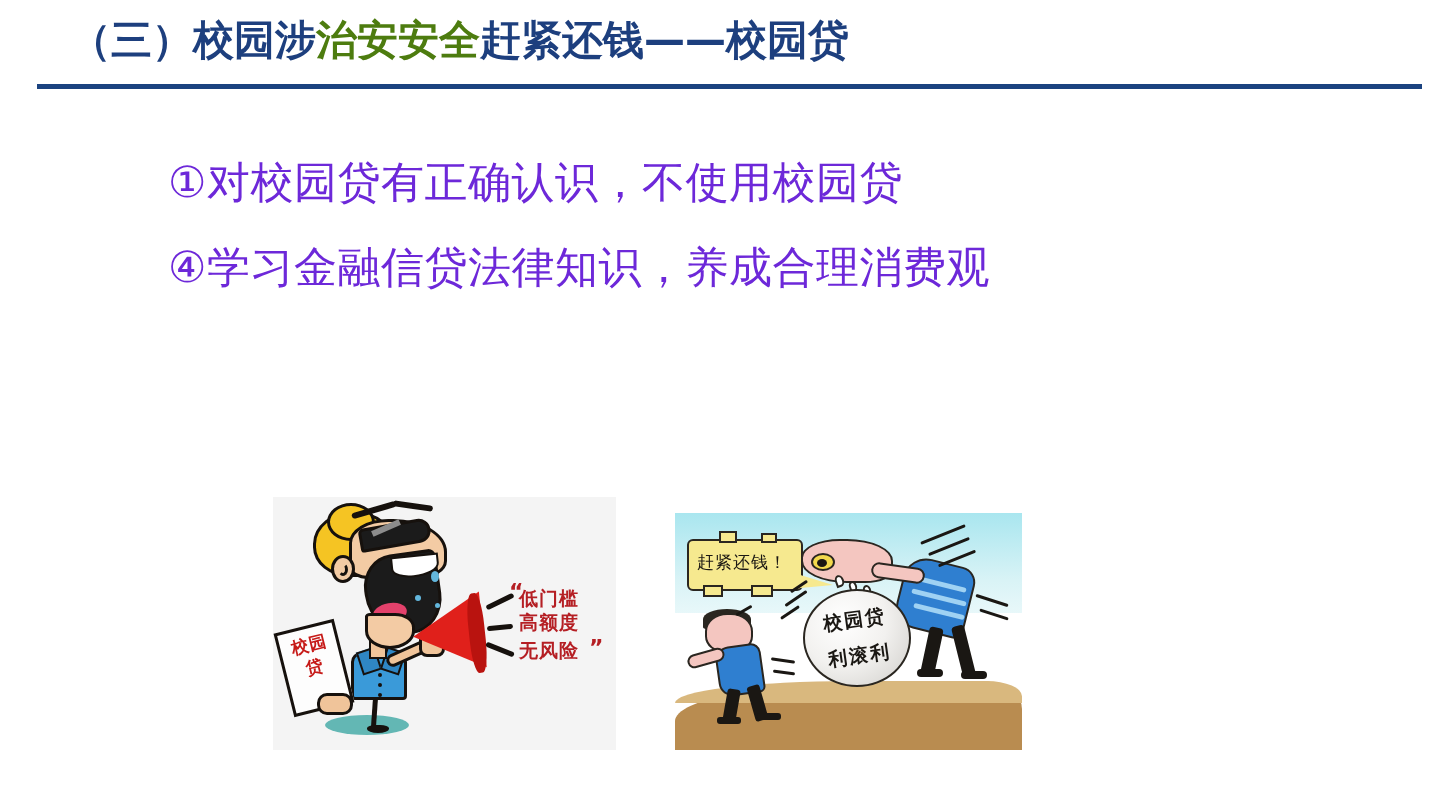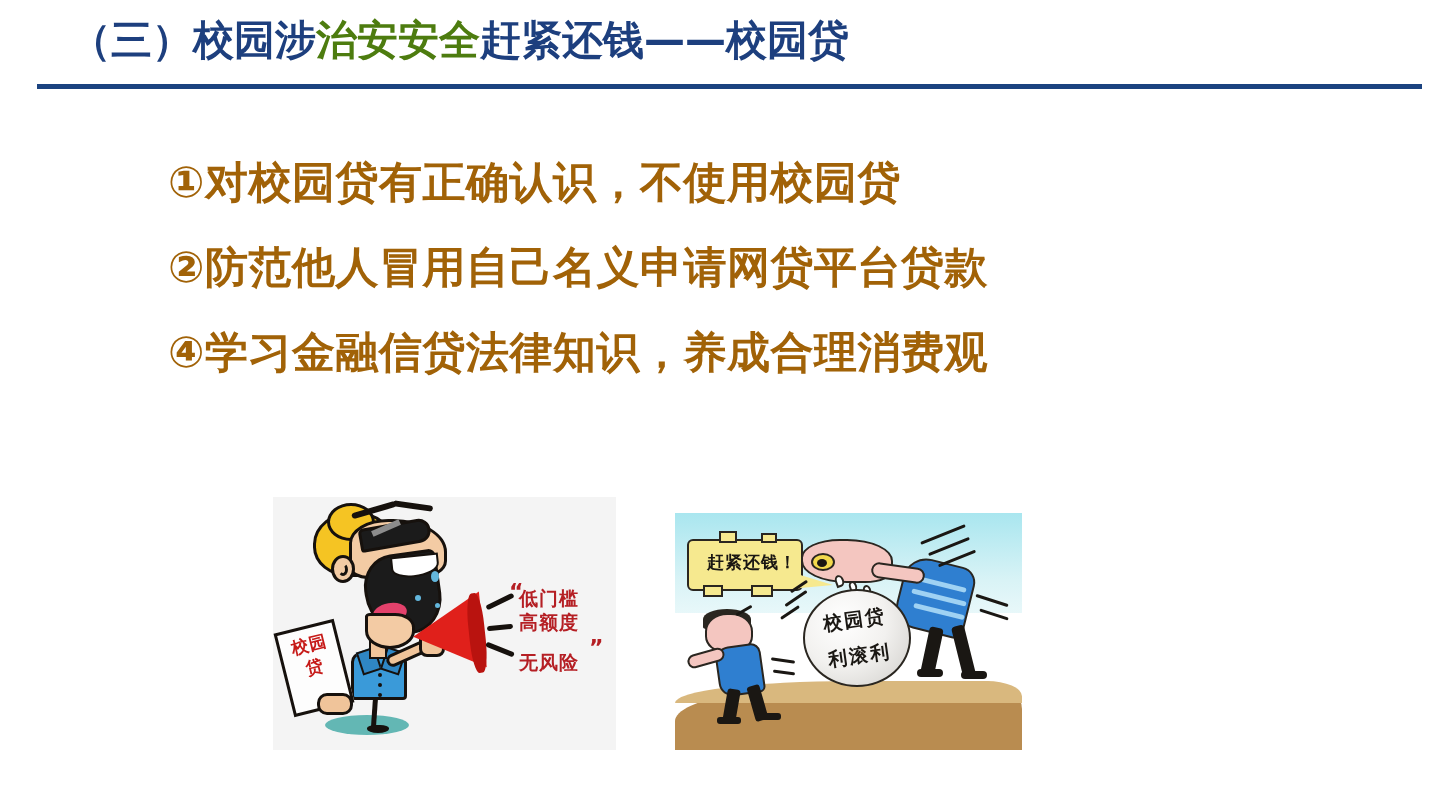--- a/index.html
+++ b/index.html
@@ -39,23 +39,23 @@
   }
 
   
   #bullet-list {
     position: absolute;
     left: 168px;
     top: 140px;
     width: 1100px;
   }
   .bullet-line {
-    color: #a16207;
+    color: #6d28d9;
     font-size: 43px;
-    font-weight: bold;
+    font-weight: normal;
     line-height: 85px;
     white-space: nowrap;
     letter-spacing: 0.5px;
   }
 
   
   #figure-left {
     position: absolute;
     left: 273px;
     top: 497px;
@@ -341,23 +341,22 @@
     border-top: 8px solid transparent;
     border-bottom: 8px solid transparent;
     border-left: 40px solid #f6e98f;
     transform: rotate(6deg);
   }
   .r-bubble-text {
     position: absolute; left: 22px; top: 38px;
     width: 100px;
     color: #1a1713;
     font-size: 17px;
-    font-weight: bold;
+    font-weight: normal;
     letter-spacing: 1px;
-    text-align: right;
   }
   .r-ball {
     position: absolute; left: 128px; top: 76px;
     width: 104px; height: 94px;
     background: radial-gradient(circle at 36% 32%, #ffffff 0%, #f2f1ef 48%, #cfcdc9 100%);
     border: 2px solid #2a2620;
     border-radius: 50%;
   }
   .r-ball-text {
     position: absolute; left: 140px; top: 88px;
@@ -469,21 +468,20 @@
 </head>
 <body>
 
 <div id="slide-title">
   <span class="seg-blue">（三）校园涉</span><span class="seg-red">治安安全</span><span class="seg-blue">赶紧还钱——校园贷</span>
 </div>
 <div id="title-rule"></div>
 
 <div id="bullet-list">
   <div class="bullet-line">①对校园贷有正确认识，不使用校园贷</div>
-  <div class="bullet-line">②防范他人冒用自己名义申请网贷平台贷款</div>
   <div class="bullet-line">④学习金融信贷法律知识，养成合理消费观</div>
 </div>
 
 <div id="figure-left">
 
   <div class="l-shadow"></div>
   <div class="l-leg"></div>
   <div class="l-shoe"></div>
 
   <div class="l-body"></div>
@@ -521,21 +519,21 @@
   <div class="l-ray" style="left:214px;top:128px;width:26px;transform:rotate(-6deg);"></div>
   <div class="l-ray" style="left:212px;top:150px;width:30px;transform:rotate(22deg);"></div>
 
   <div class="l-paper"></div>
   <div class="l-paper-text">校园贷</div>
   <div class="l-paper-hand"></div>
 
   <div class="l-quote" style="left:236px;top:82px;">“</div>
   <div class="l-slogan">低门槛</div>
   <div class="l-slogan" style="top:112px">高额度</div>
-  <div class="l-slogan" style="top:152px">无风险</div>
+  <div class="l-slogan" style="top:140px">无风险</div>
   <div class="l-quote" style="left:316px;top:138px;">”</div>
 </div>
 
 <div id="figure-right">
   <div class="r-sky"></div>
   <div class="r-white"></div>
   <div class="r-ground"></div>
   <div class="r-ground-top"></div>
 
   <div class="r-bubble"></div>

